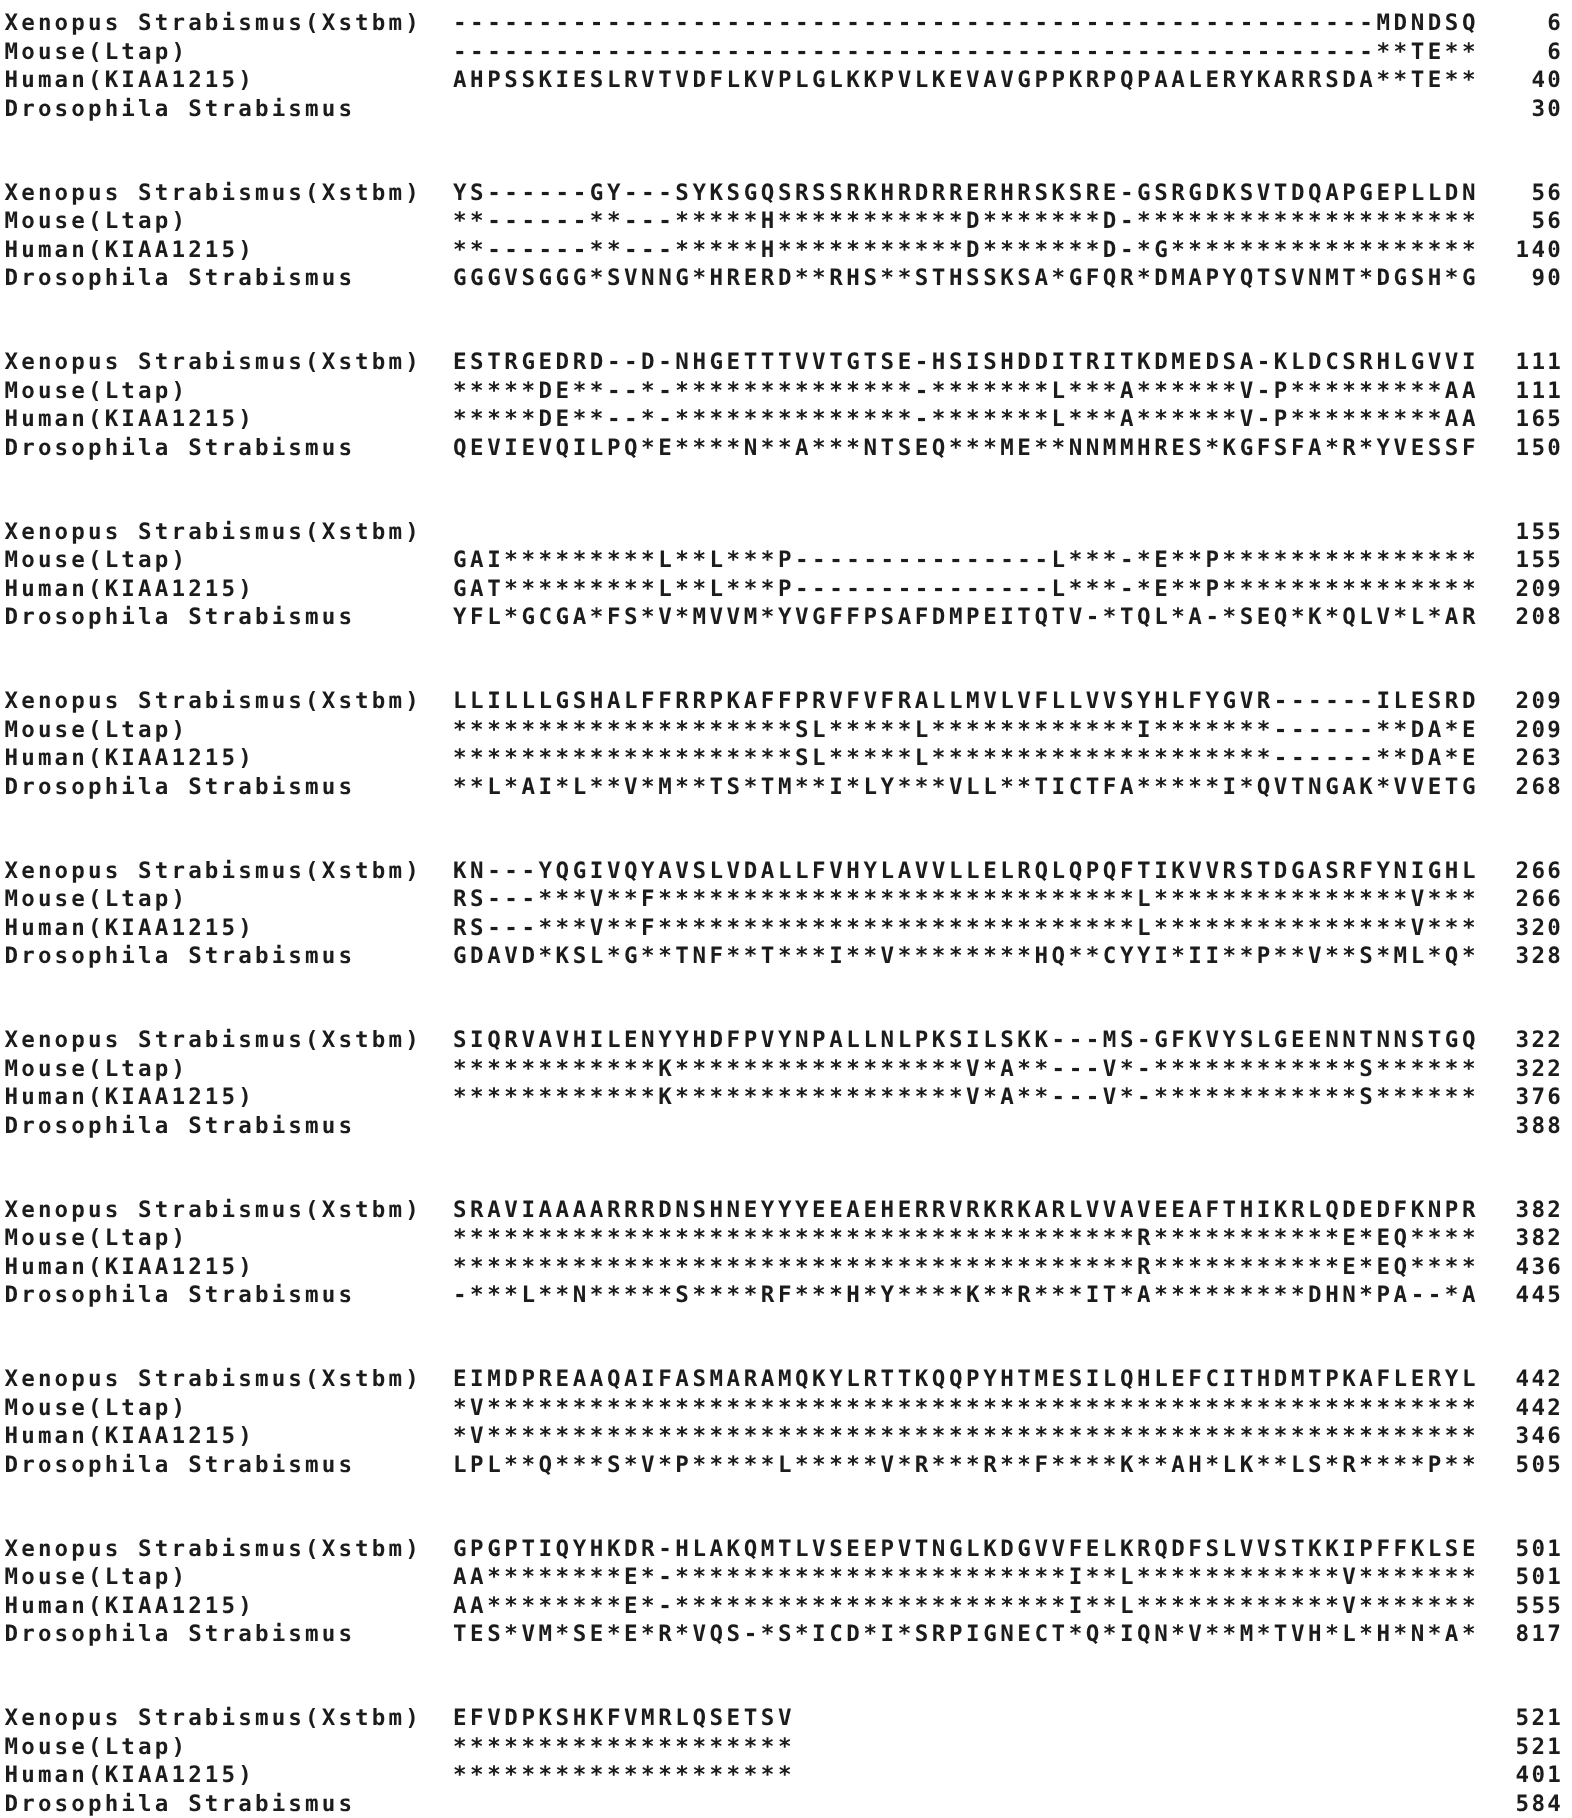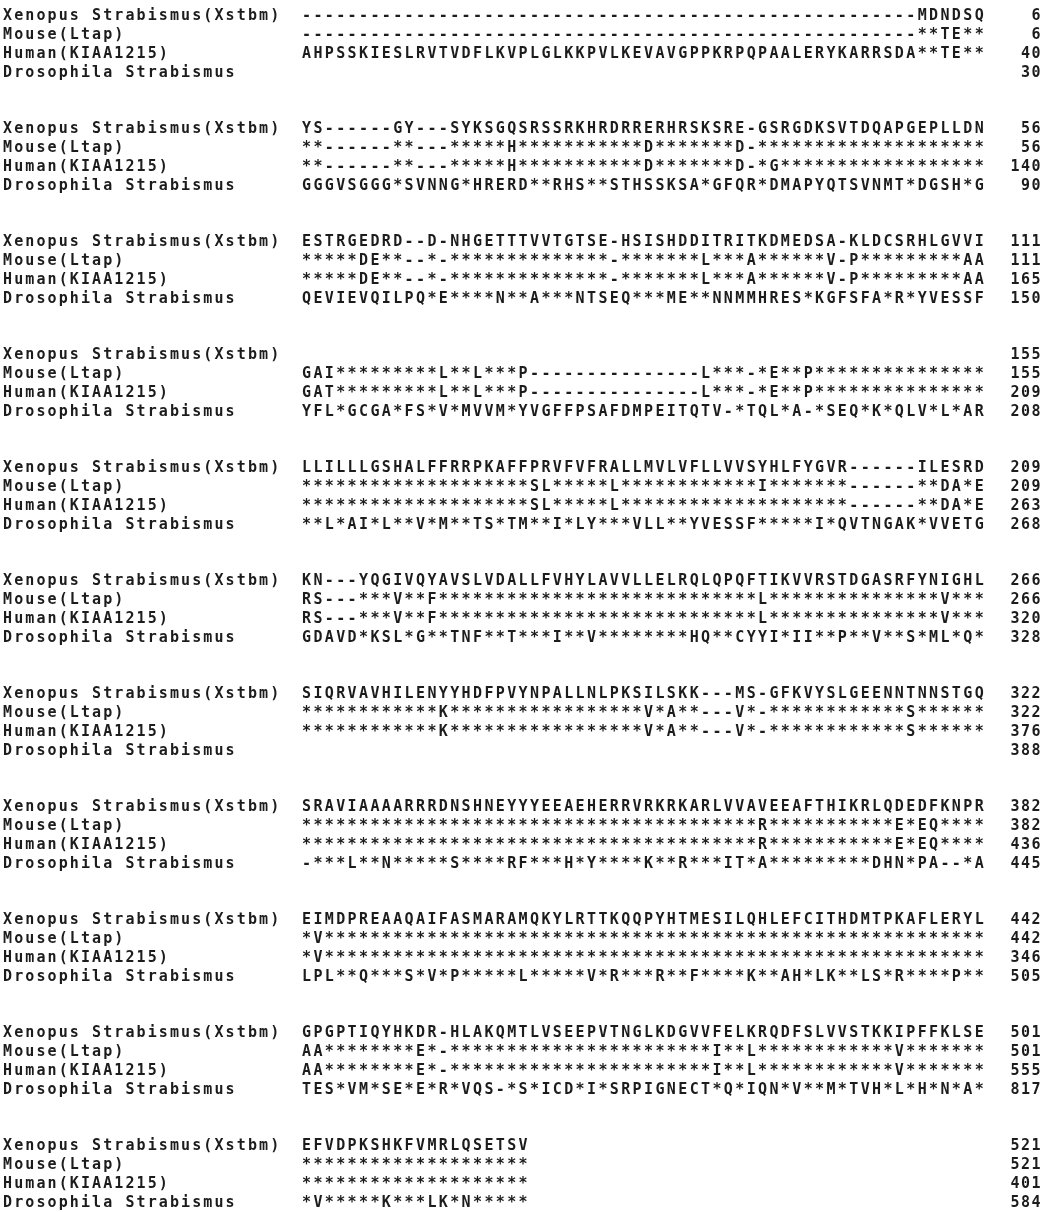--- a/index.html
+++ b/index.html
@@ -72,21 +72,21 @@
     <div class="block">
       <div class="row"><span class="label">Xenopus Strabismus(Xstbm)</span><span class="num">155</span></div>
       <div class="row"><span class="label">Mouse(Ltap)</span><span class="seq">GAI*********L**L***P---------------L***-*E**P***************</span><span class="num">155</span></div>
       <div class="row"><span class="label">Human(KIAA1215)</span><span class="seq">GAT*********L**L***P---------------L***-*E**P***************</span><span class="num">209</span></div>
       <div class="row"><span class="label">Drosophila Strabismus</span><span class="seq">YFL*GCGA*FS*V*MVVM*YVGFFPSAFDMPEITQTV-*TQL*A-*SEQ*K*QLV*L*AR</span><span class="num">208</span></div>
     </div>
     <div class="block">
       <div class="row"><span class="label">Xenopus Strabismus(Xstbm)</span><span class="seq">LLILLLGSHALFFRRPKAFFPRVFVFRALLMVLVFLLVVSYHLFYGVR------ILESRD</span><span class="num">209</span></div>
       <div class="row"><span class="label">Mouse(Ltap)</span><span class="seq">********************SL*****L************I*******------**DA*E</span><span class="num">209</span></div>
       <div class="row"><span class="label">Human(KIAA1215)</span><span class="seq">********************SL*****L********************------**DA*E</span><span class="num">263</span></div>
-      <div class="row"><span class="label">Drosophila Strabismus</span><span class="seq">**L*AI*L**V*M**TS*TM**I*LY***VLL**YVESSF*****I*QVTNGAK*VVETG</span><span class="num">268</span></div>
+      <div class="row"><span class="label">Drosophila Strabismus</span><span class="seq">**L*AI*L**V*M**TS*TM**I*LY***VLL**TICTFA*****I*QVTNGAK*VVETG</span><span class="num">268</span></div>
     </div>
     <div class="block">
       <div class="row"><span class="label">Xenopus Strabismus(Xstbm)</span><span class="seq">KN---YQGIVQYAVSLVDALLFVHYLAVVLLELRQLQPQFTIKVVRSTDGASRFYNIGHL</span><span class="num">266</span></div>
       <div class="row"><span class="label">Mouse(Ltap)</span><span class="seq">RS---***V**F****************************L***************V***</span><span class="num">266</span></div>
       <div class="row"><span class="label">Human(KIAA1215)</span><span class="seq">RS---***V**F****************************L***************V***</span><span class="num">320</span></div>
       <div class="row"><span class="label">Drosophila Strabismus</span><span class="seq">GDAVD*KSL*G**TNF**T***I**V********HQ**CYYI*II**P**V**S*ML*Q*</span><span class="num">328</span></div>
     </div>
     <div class="block">
       <div class="row"><span class="label">Xenopus Strabismus(Xstbm)</span><span class="seq">SIQRVAVHILENYYHDFPVYNPALLNLPKSILSKK---MS-GFKVYSLGEENNTNNSTGQ</span><span class="num">322</span></div>
       <div class="row"><span class="label">Mouse(Ltap)</span><span class="seq">************K*****************V*A**---V*-************S******</span><span class="num">322</span></div>
@@ -108,15 +108,15 @@
     <div class="block">
       <div class="row"><span class="label">Xenopus Strabismus(Xstbm)</span><span class="seq">GPGPTIQYHKDR-HLAKQMTLVSEEPVTNGLKDGVVFELKRQDFSLVVSTKKIPFFKLSE</span><span class="num">501</span></div>
       <div class="row"><span class="label">Mouse(Ltap)</span><span class="seq">AA********E*-***********************I**L************V*******</span><span class="num">501</span></div>
       <div class="row"><span class="label">Human(KIAA1215)</span><span class="seq">AA********E*-***********************I**L************V*******</span><span class="num">555</span></div>
       <div class="row"><span class="label">Drosophila Strabismus</span><span class="seq">TES*VM*SE*E*R*VQS-*S*ICD*I*SRPIGNECT*Q*IQN*V**M*TVH*L*H*N*A*</span><span class="num">817</span></div>
     </div>
     <div class="block">
       <div class="row"><span class="label">Xenopus Strabismus(Xstbm)</span><span class="seq">EFVDPKSHKFVMRLQSETSV</span><span class="num">521</span></div>
       <div class="row"><span class="label">Mouse(Ltap)</span><span class="seq">********************</span><span class="num">521</span></div>
       <div class="row"><span class="label">Human(KIAA1215)</span><span class="seq">********************</span><span class="num">401</span></div>
-      <div class="row"><span class="label">Drosophila Strabismus</span><span class="seq">*V*****K***LK*N*****</span><span class="num">584</span></div>
+      <div class="row"><span class="label">Drosophila Strabismus</span><span class="num">584</span></div>
     </div>
   </main>
 
 </body></html>

